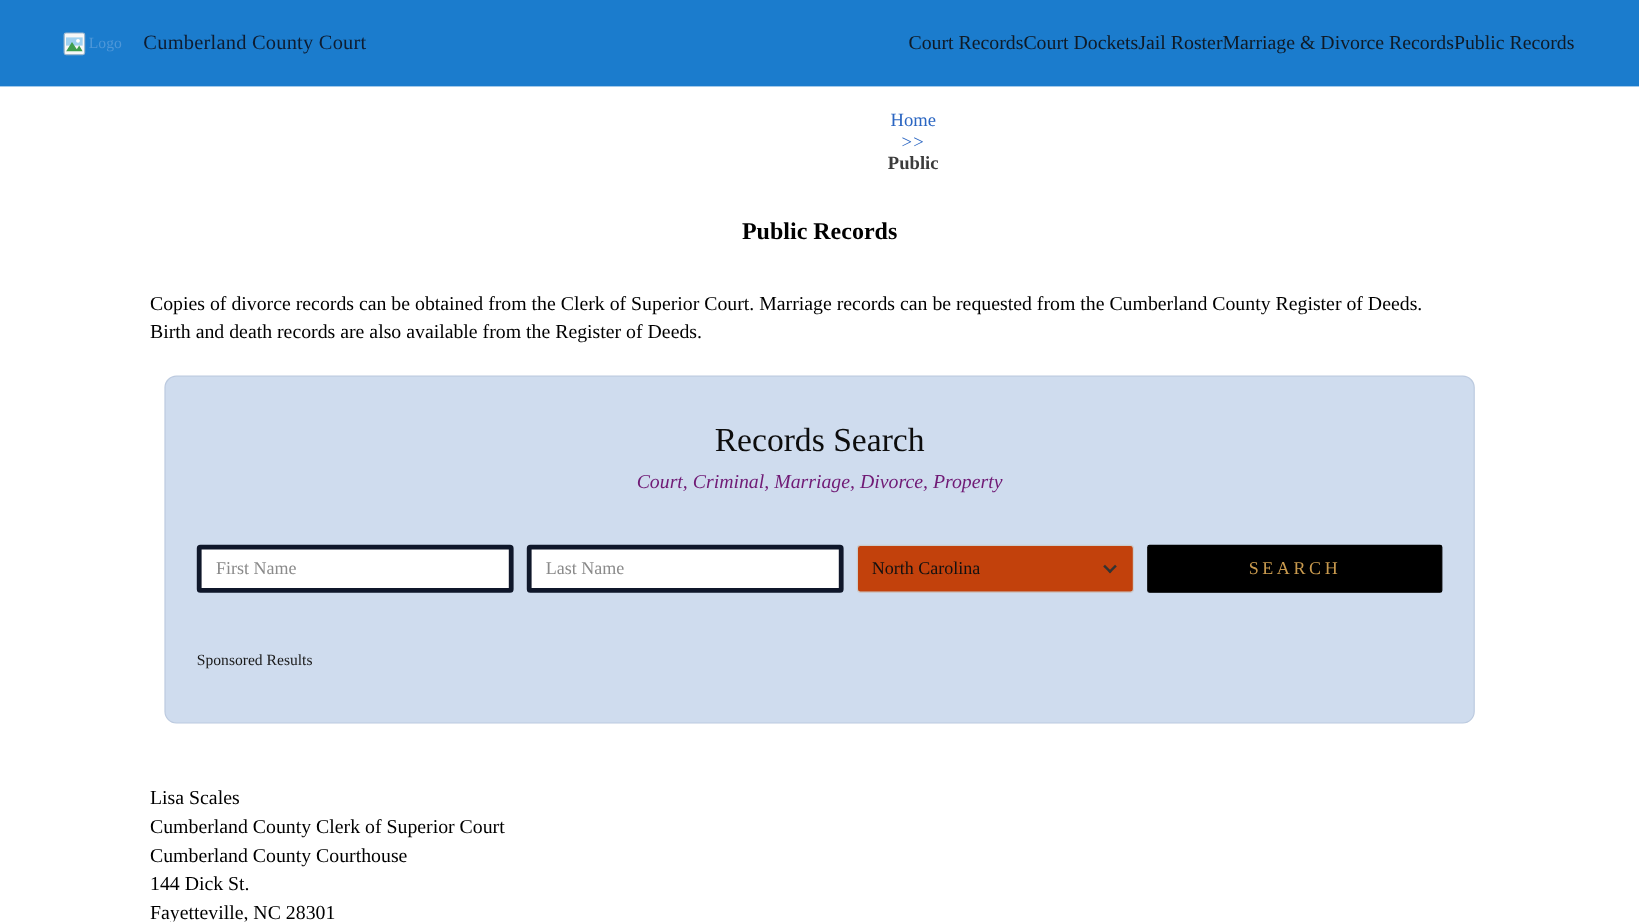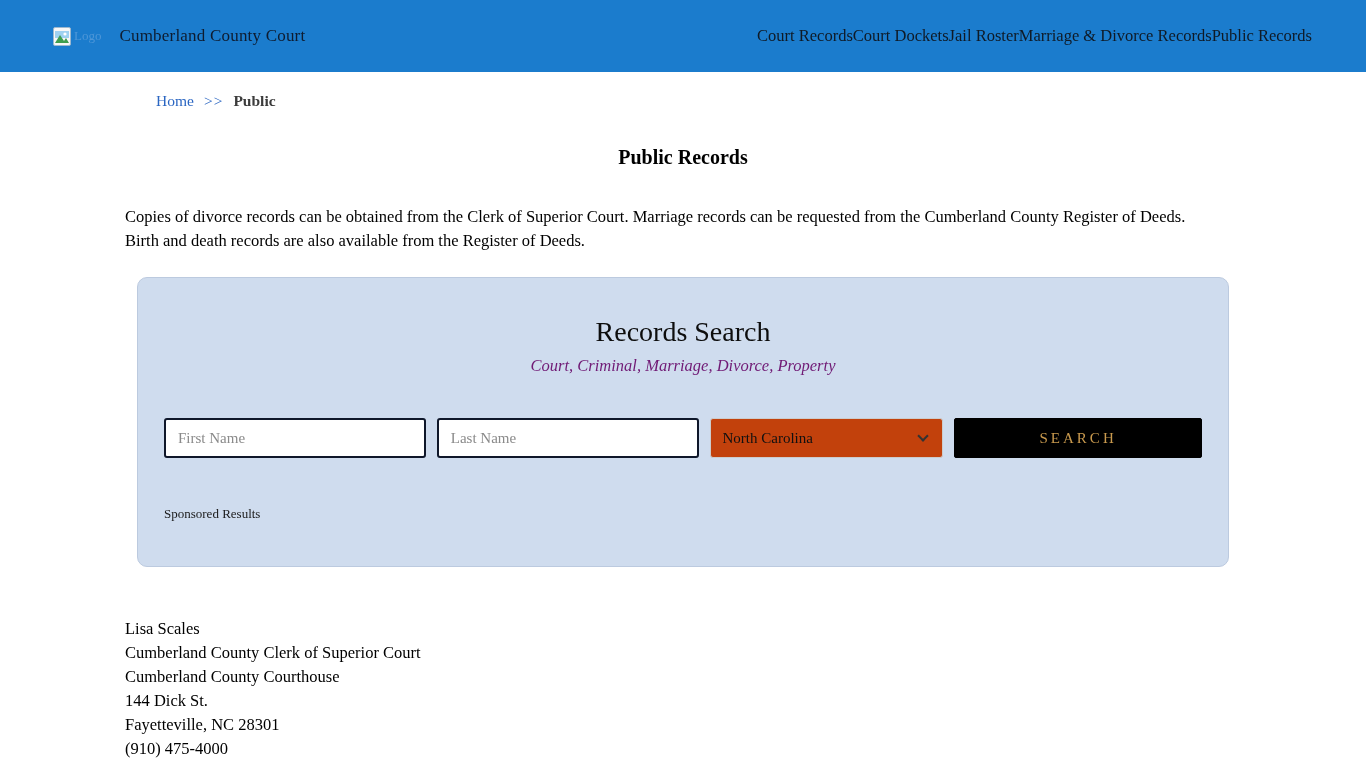--- a/index.html
+++ b/index.html
@@ -56,20 +56,21 @@
     cursor: pointer;
     white-space: nowrap;
   }
 
   
   .breadcrumb {
     margin: 20px 0 0 156px;
     font-size: 15.5px;
     display: flex;
     align-items: center;
+    flex-direction: column;
   }
   .breadcrumb .home-link { color: #2b66c2; text-decoration: none; cursor: pointer; }
   .breadcrumb .sep { color: #2b66c2; margin: 0 10px; letter-spacing: 1px; }
   .breadcrumb .current { color: #3c3c3c; font-weight: bold; }
 
   
   .page-title {
     text-align: center;
     font-size: 20px;
     font-weight: bold;
@@ -106,21 +107,21 @@
     color: #701a75;
     font-style: italic;
   }
   .search-row {
     display: flex;
     gap: 11px;
     margin-top: 42px;
   }
   .search-row > * { flex: 1 1 0; height: 40px; }
   .text-input {
-    border: 2px solid #0f172a;
+    border: 4px solid #0f172a;
     border-radius: 3px;
     background: #ffffff;
     padding: 0 12px;
     font-size: 15px;
     font-family: "Liberation Serif", serif;
     color: #333333;
     outline: none;
     min-width: 0;
   }
   .text-input::placeholder { color: #8a8a8a; }

